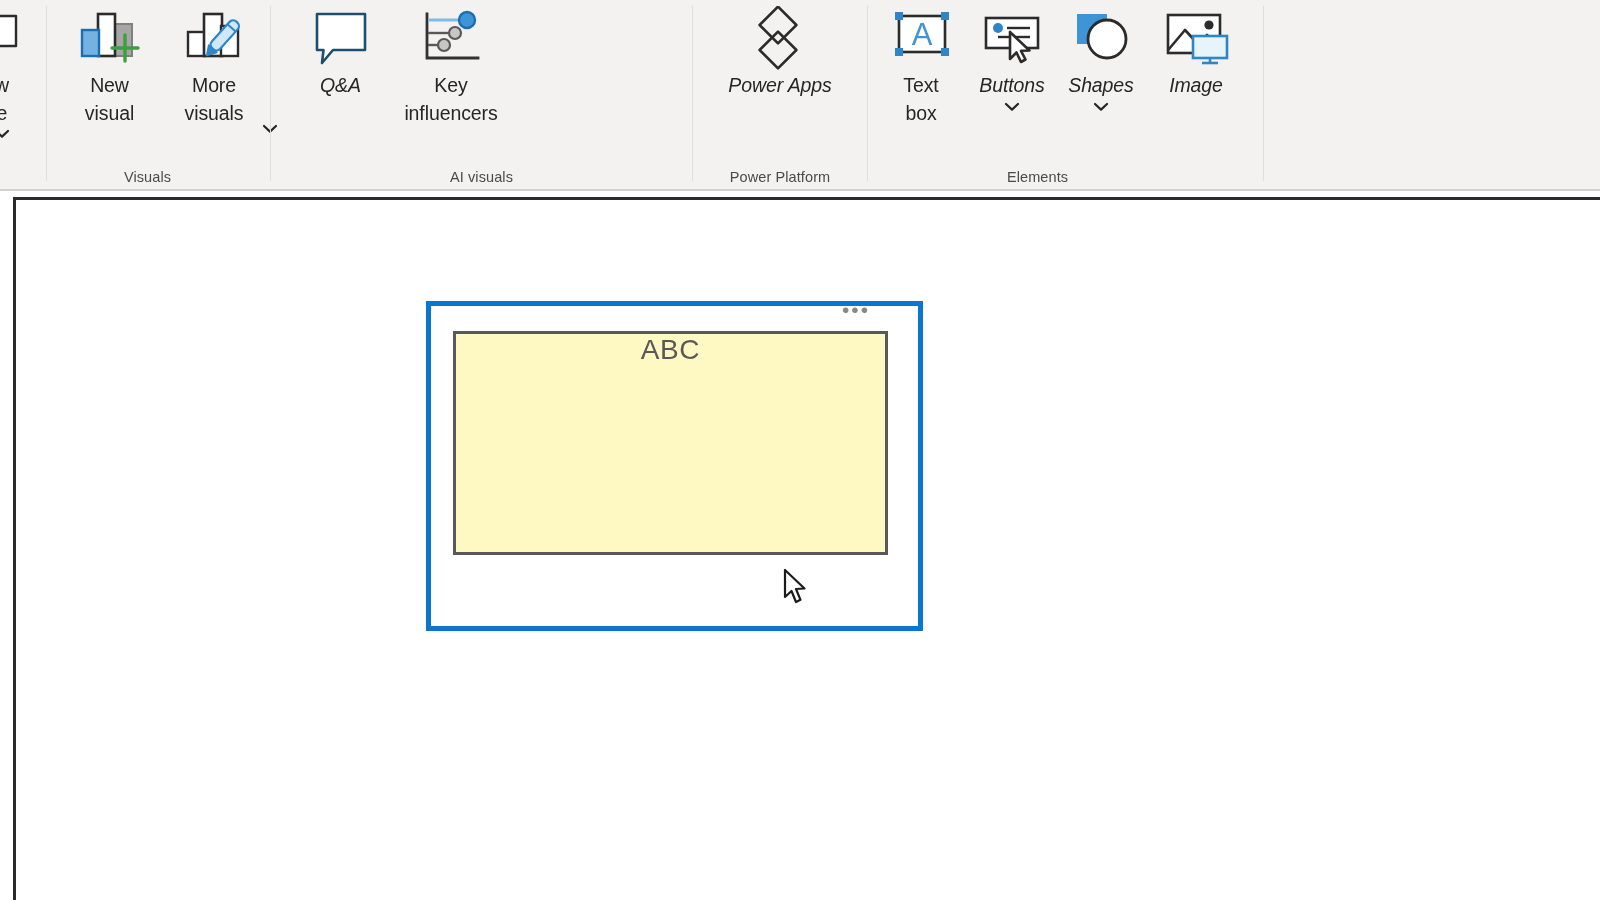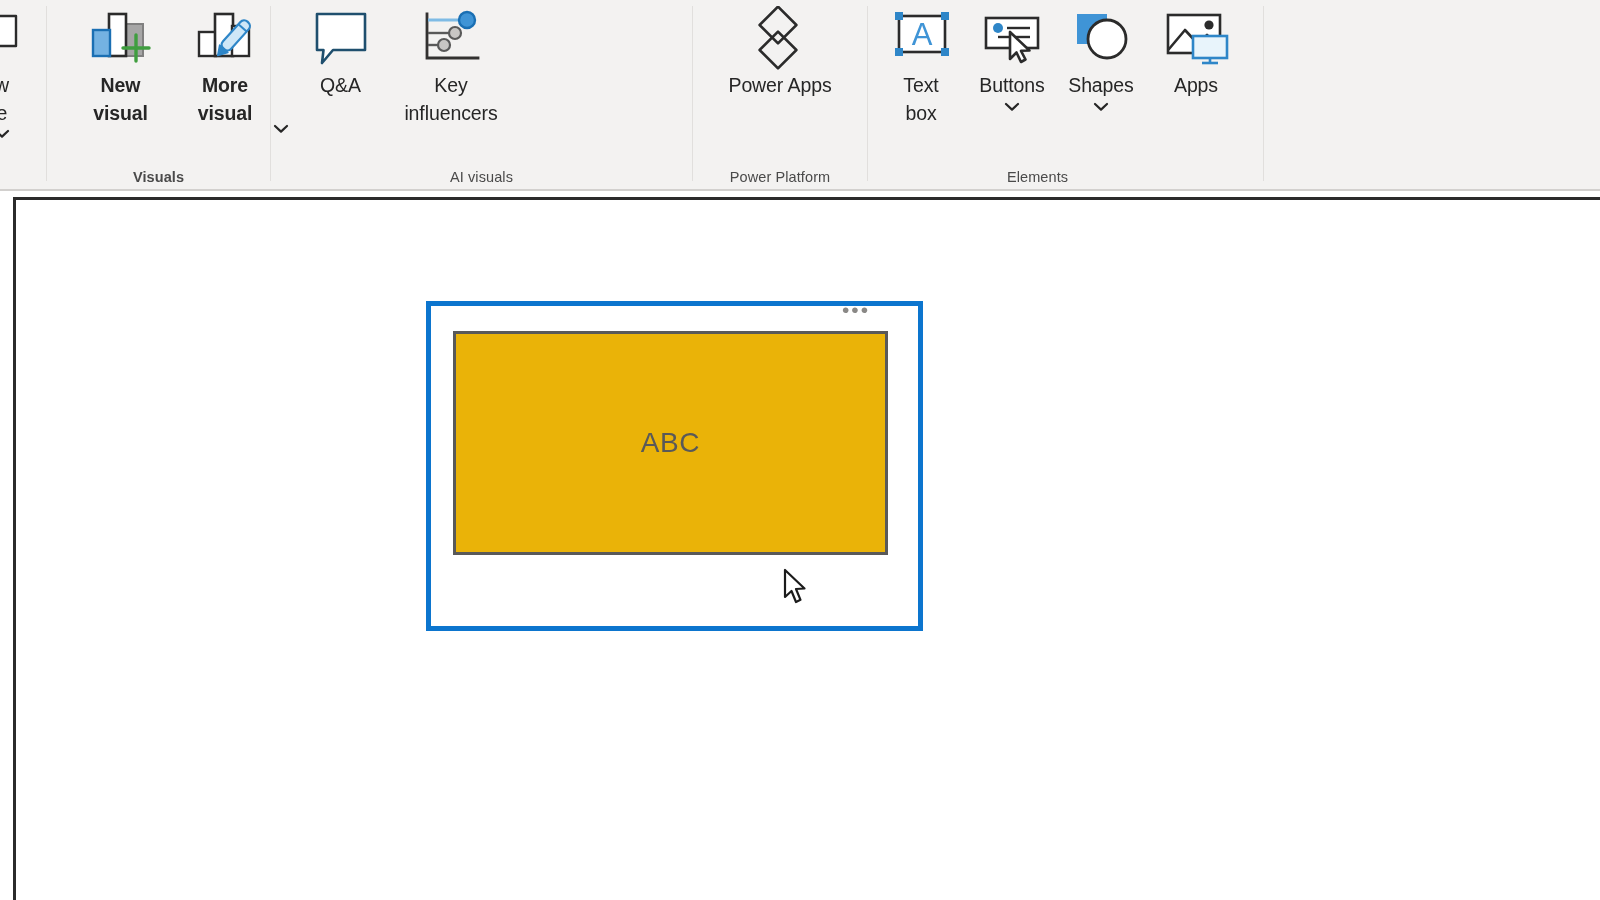--- a/index.html
+++ b/index.html
@@ -74,21 +74,21 @@
     justify-content: center;
   }
   .rbtn .rlabel {
     font-size: 19.5px;
     color: #262626;
     line-height: 1.42;
     text-align: center;
     white-space: pre-line;
     letter-spacing: -.1px;
   }
-  .rbtn .rlabel.one-line { white-space: nowrap; }
+  .rbtn .rlabel.one-line { white-space: nowrap; font-style: italic; }
   .chev {
     display: block;
     margin-top: 1px;
     line-height: 0;
   }
 
   
   .canvas-frame {
     position: absolute;
     left: 13px; top: 197px;
@@ -115,24 +115,24 @@
     font-size: 21px;
     letter-spacing: 2px;
     line-height: 10px;
     user-select: none;
   }
   .textbox-inner {
     position: absolute;
     left: 22px; top: 25px;
     width: 435px; height: 224px;
     border: 3px solid #595959;
-    background: #eab308;
+    background: #fef9c3;
     box-sizing: border-box;
     display: flex;
-    align-items: center;
+    align-items: flex-start;
     justify-content: center;
   }
   .textbox-text {
     font-size: 28px;
     color: #595959;
     letter-spacing: .6px;
   }
 
   .mouse-cursor {
     position: absolute;
@@ -160,21 +160,21 @@
         <span class="chev">
           <svg width="18" height="11" viewBox="0 0 18 11">
             <path d="M3 3 L9 8.6 L15 3" fill="none" stroke="#262626" stroke-width="2.2" stroke-linecap="round" stroke-linejoin="round"></path>
           </svg>
         </span>
       </div>
       <div class="group-label" style="left:-14px; width:80px;">es</div>
     </div>
     <div class="group-divider" style="left:46px;"></div>
 
-    <div class="group" style="left:47px; width:223px;font-weight:bold;">
+    <div class="group" style="left:36px; width:223px;">
 
       <div class="rbtn" style="left:21px; width:105px;">
         <span class="glyph">
           <svg width="68" height="64" viewBox="0 0 68 64">
             <rect x="38" y="18" width="18" height="32" fill="#a6a6a6" stroke="#808080" stroke-width="2"></rect>
             <rect x="22" y="8" width="17" height="42" fill="#ffffff" stroke="#2b2b2b" stroke-width="2.6"></rect>
             <rect x="6" y="24" width="17" height="26" fill="#74b2e2" stroke="#1a6fb3" stroke-width="2.4"></rect>
             <g stroke="#3f9e3f" stroke-width="3.4" stroke-linecap="round">
               <line x1="49" y1="29" x2="49" y2="55"></line>
               <line x1="36" y1="42" x2="62" y2="42"></line>
@@ -192,21 +192,21 @@
             <rect x="24" y="8" width="18" height="42" fill="#ffffff" stroke="#2b2b2b" stroke-width="2.6"></rect>
             <rect x="41" y="20" width="17" height="30" fill="#ffffff" stroke="#2b2b2b" stroke-width="2.4"></rect>
             <g transform="rotate(42 44 34)">
               <rect x="36" y="12" width="11" height="36" rx="5" fill="#cfe7f7" stroke="#2e86c8" stroke-width="2.2"></rect>
               <path d="M36 48 L41.5 57 L47 48 Z" fill="#2e86c8" stroke="#2e86c8" stroke-width="1.6" stroke-linejoin="round"></path>
               <line x1="36" y1="20" x2="47" y2="20" stroke="#2e86c8" stroke-width="2"></line>
             </g>
           </svg>
         </span>
         <span class="rlabel" style="display:inline-block;">More
-visual</span>
+visuals</span>
       </div>
 
       <span class="chev" style="position:absolute; left:225px; top:122px;">
         <svg width="18" height="11" viewBox="0 0 18 11">
           <path d="M3 3 L9 8.6 L15 3" fill="none" stroke="#262626" stroke-width="2.2" stroke-linecap="round" stroke-linejoin="round"></path>
         </svg>
       </span>
 
       <div class="group-label">Visuals</div>
     </div>
@@ -316,21 +316,21 @@
         <span class="glyph">
           <svg width="76" height="64" viewBox="0 0 76 64">
             <rect x="10" y="9" width="52" height="38" fill="#ffffff" stroke="#2b2b2b" stroke-width="2.6"></rect>
             <path d="M11 43 L27 24 L40 38 L49 29 L61 42" fill="none" stroke="#2b2b2b" stroke-width="2.6" stroke-linejoin="round" stroke-linecap="round"></path>
             <circle cx="51" cy="19" r="4.6" fill="#2b2b2b"></circle>
             <rect x="35" y="30" width="34" height="22" fill="#e8f4fb" stroke="#2e86c8" stroke-width="2.6"></rect>
             <line x1="52" y1="52" x2="52" y2="57" stroke="#2e86c8" stroke-width="2.6"></line>
             <line x1="44" y1="57" x2="60" y2="57" stroke="#2e86c8" stroke-width="2.6"></line>
           </svg>
         </span>
-        <span class="rlabel one-line">Apps</span>
+        <span class="rlabel one-line">Image</span>
       </div>
 
       <div class="group-label" style="left:-28px; width:395px;">Elements</div>
     </div>
     <div class="group-divider" style="left:1263px;"></div>
 
     <div class="ribbon-bottom-rule"></div>
   </div>
 
   <div class="canvas-frame">

